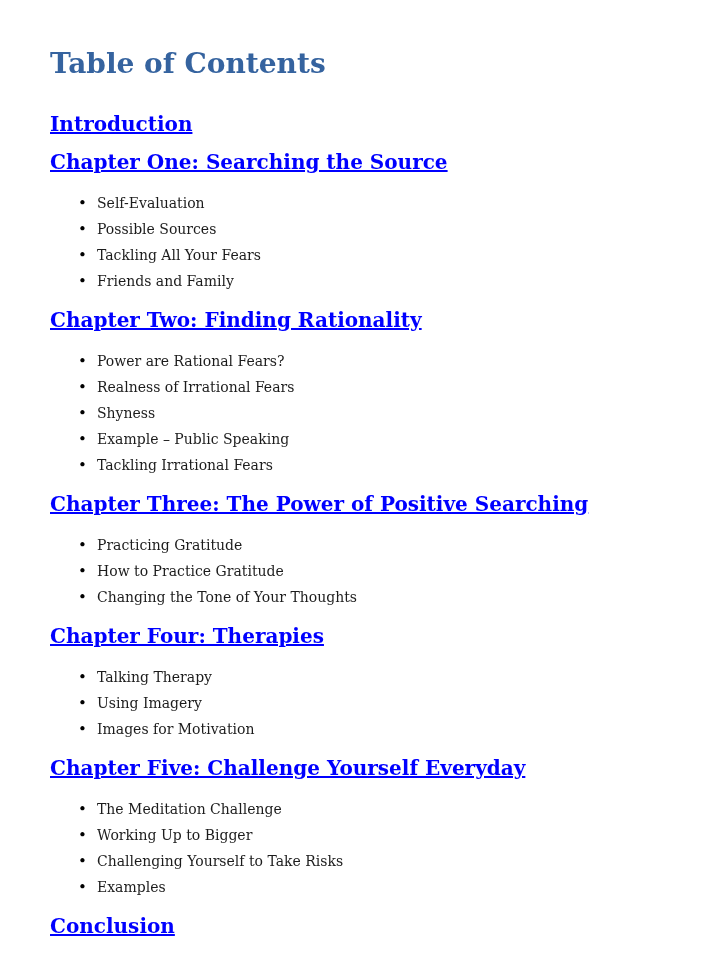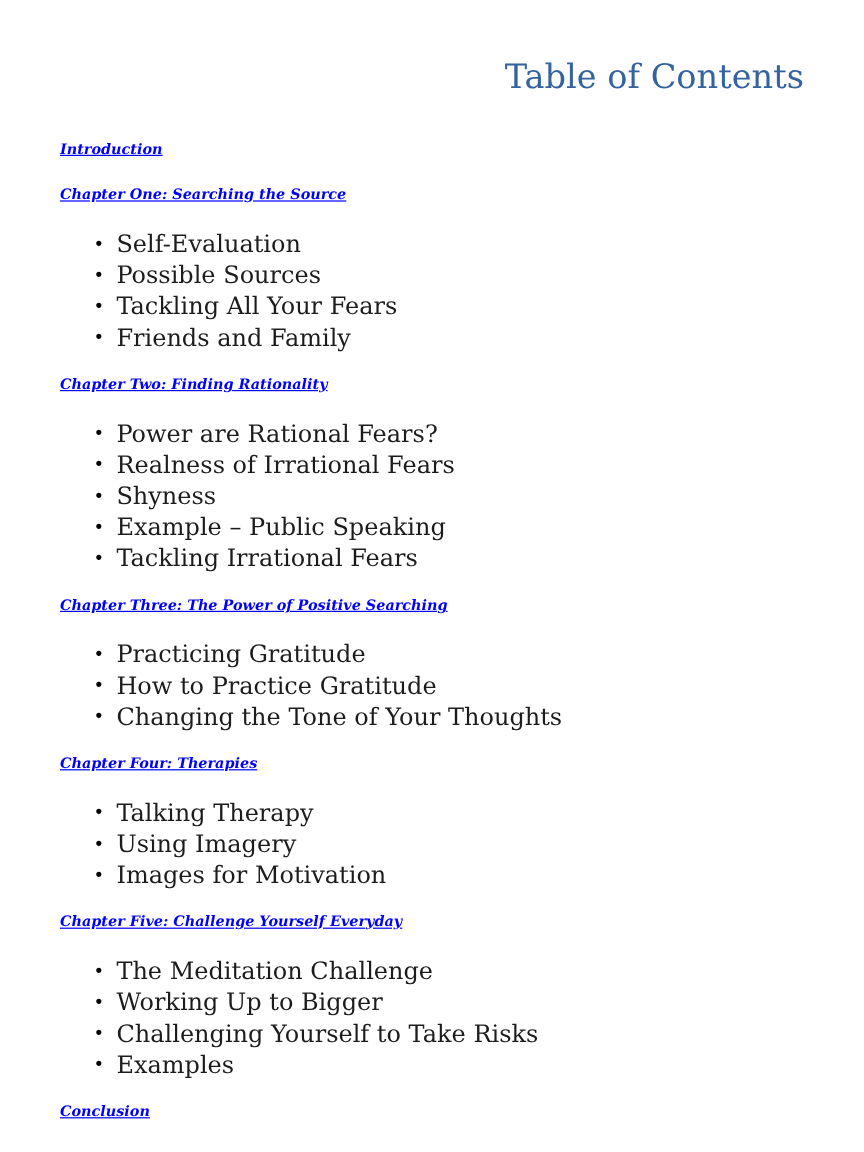--- a/index.html
+++ b/index.html
@@ -17,48 +17,47 @@
     overflow: hidden;
   }
   .page {
     width: 720px;
     height: 960px;
     padding: 0 50px;
   }
   h1.doc-title {
     font-size: 28px;
     line-height: 36px;
-    font-weight: normal;
+    font-weight: bold;
     color: var(--title-color);
-    text-align: right;
+    text-align: left;
     margin: 46px 0 0 0;
   }
   .toc-heading {
-    font-size: 12px;
+    font-size: 20px;
     line-height: 20px;
     margin: 0 0 18px 0;
-    font-style: italic;
   }
   .toc-heading:first-of-type {
     margin-top: 32px;
   }
   a.toc-link {
     color: var(--link-color);
     font-weight: bold;
     text-decoration: underline;
     cursor: pointer;
   }
   ul.toc-topics {
     list-style: none;
     margin: 0 0 16px 0;
     padding-left: 47px;
   }
   ul.toc-topics li {
     position: relative;
-    font-size: 20px;
+    font-size: 14px;
     line-height: 26px;
     color: var(--text-color);
   }
   ul.toc-topics li::before {
     content: "\2022";
     position: absolute;
     left: -19px;
     top: 0;
     color: #000000;
     font-size: 15px;

